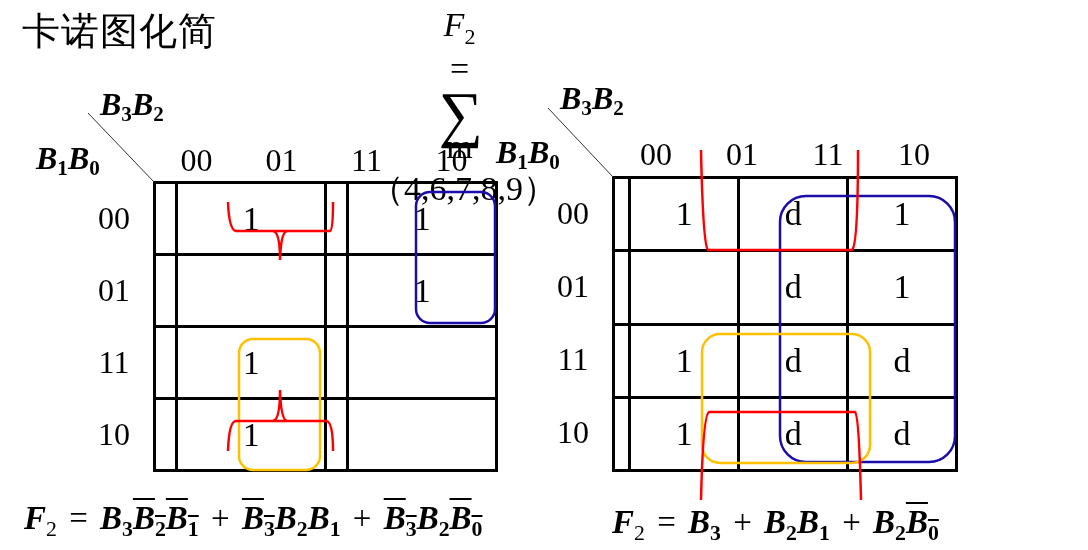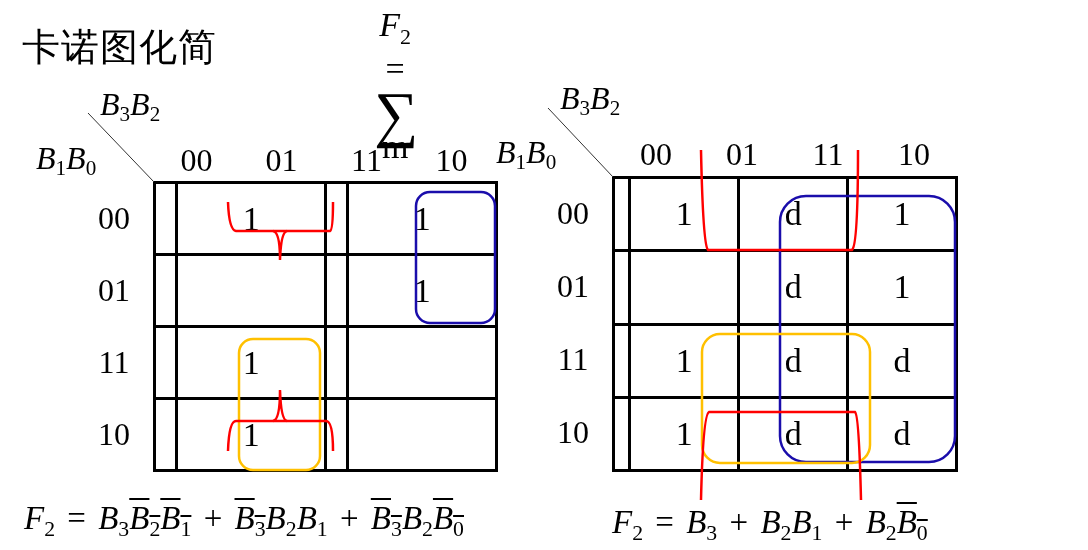--- a/index.html
+++ b/index.html
@@ -1,45 +1,46 @@
 <!DOCTYPE html>
 <html><head>
 <meta charset="utf-8">
 <style>
   html, body { margin:0; padding:0; background:#ffffff; }
   body { width:1088px; height:550px; position:relative; overflow:hidden;
          font-family:"Liberation Serif","DejaVu Serif",serif; color:#000; }
   .abs { position:absolute; }
   .title { left:22px; top:6px; font-family:"DejaVu Sans","Liberation Sans",sans-serif;
-           font-size:38px; letter-spacing:1px;margin-top:16px; }
+           font-size:38px; letter-spacing:1px; }
   .eq-top { left:362px; top:6px; font-size:34px; white-space:nowrap; display:flex; align-items:center;flex-direction:column; }
   .eq-top .F { font-style:italic; }
   .eq-top sub { font-size:22px; font-style:normal; }
   .sigma { font-size:62px; line-height:40px; margin:0 10px 0 12px; position:relative; top:6px; }
-  .it { font-style:italic; }
+  .it { font-style:italic;font-weight:bold; }
   .sub { font-size:0.66em; vertical-align:-0.3em; font-style:normal; }
   .varlab { font-size:32px; white-space:nowrap; }
   .colhdr, .rowhdr { font-size:32px; text-align:center; }
   .grid { border-collapse:collapse; position:absolute; }
   .grid td { border:3px solid #000; text-align:center; vertical-align:middle;
              font-size:34px; padding:0; }
   svg.ov { position:absolute; left:0; top:0; width:1088px; height:550px; pointer-events:none; }
   .formula { font-size:33px; white-space:nowrap; }
   .ovl { text-decoration:overline; text-decoration-thickness:2px; }
 </style>
 </head>
 <body>
 
 <div class="abs title">卡诺图化简</div>
 
 <div class="abs eq-top">
   <span class="F"><span>F</span><sub>2</sub></span>
   <span style="margin:0 10px">=</span>
   <span class="sigma">∑</span>
   <span>m</span>
+  <span style="margin-left:8px">（4,6,7,8,9）</span>
 </div>
 
 <div class="abs varlab it" style="left:100px; top:86px;">
   <span>B</span><span class="sub">3</span><span>B</span><span class="sub">2</span>
 </div>
 <div class="abs varlab it" style="left:36px; top:140px;">
   <span>B</span><span class="sub">1</span><span>B</span><span class="sub">0</span>
 </div>
 <div class="abs colhdr" style="left:154px; top:142px; width:342px; display:flex;">
   <div style="width:85px">00</div>

